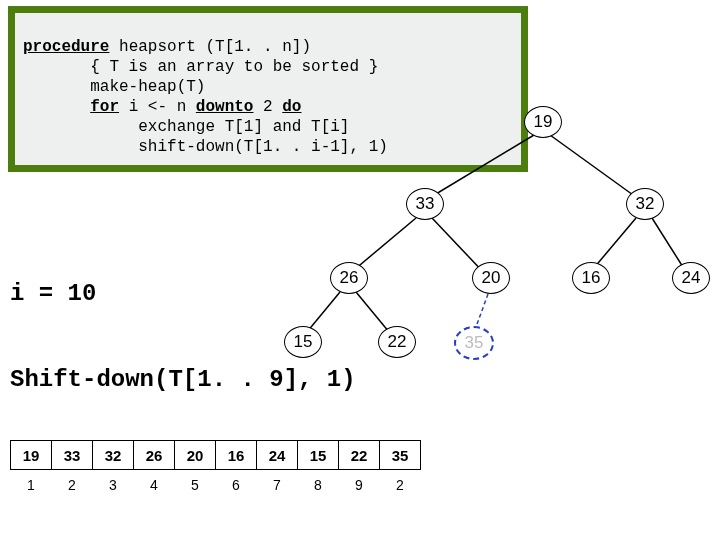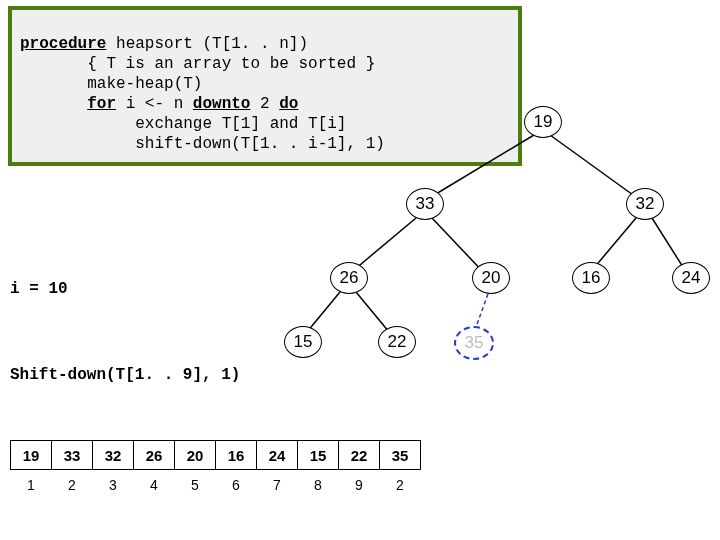--- a/index.html
+++ b/index.html
@@ -10,32 +10,32 @@
     background: #fff;
     font-family: "Courier New", monospace;
     position: relative;
   }
   .code-box {
     position: absolute;
     left: 8px;
     top: 6px;
     width: 490px;
     background: #eef0f0;
-    border: 4px solid #4d7c0f;
+    border: 7px solid #4d7c0f;
     padding: 4px 8px 8px 8px;
     font-size: 16px;
     line-height: 1.25;
     white-space: pre;
   }
   .kw { font-weight: bold; text-decoration: underline; }
   .state {
     position: absolute;
     font-family: "Courier New", monospace;
     font-weight: bold;
-    font-size: 16px;
+    font-size: 24px;
   }
   .node {
     position: absolute;
     width: 36px;
     height: 30px;
     border: 1.5px solid #000;
     border-radius: 50%;
     background: #fff;
     text-align: center;
     line-height: 30px;

